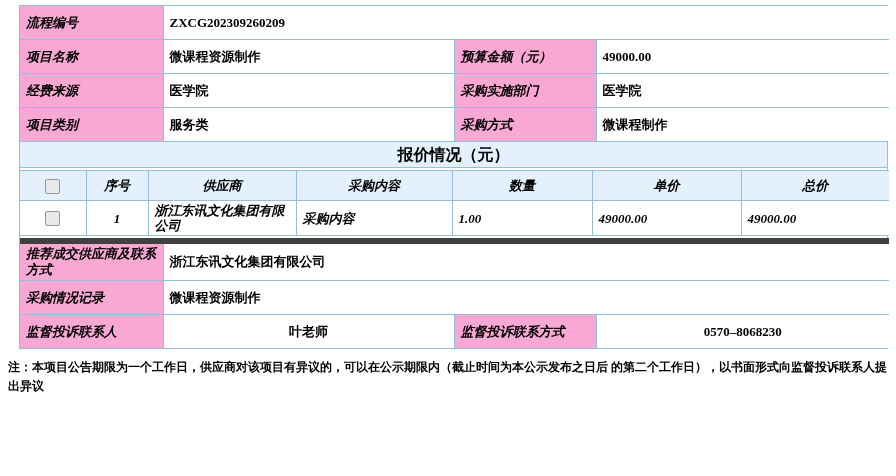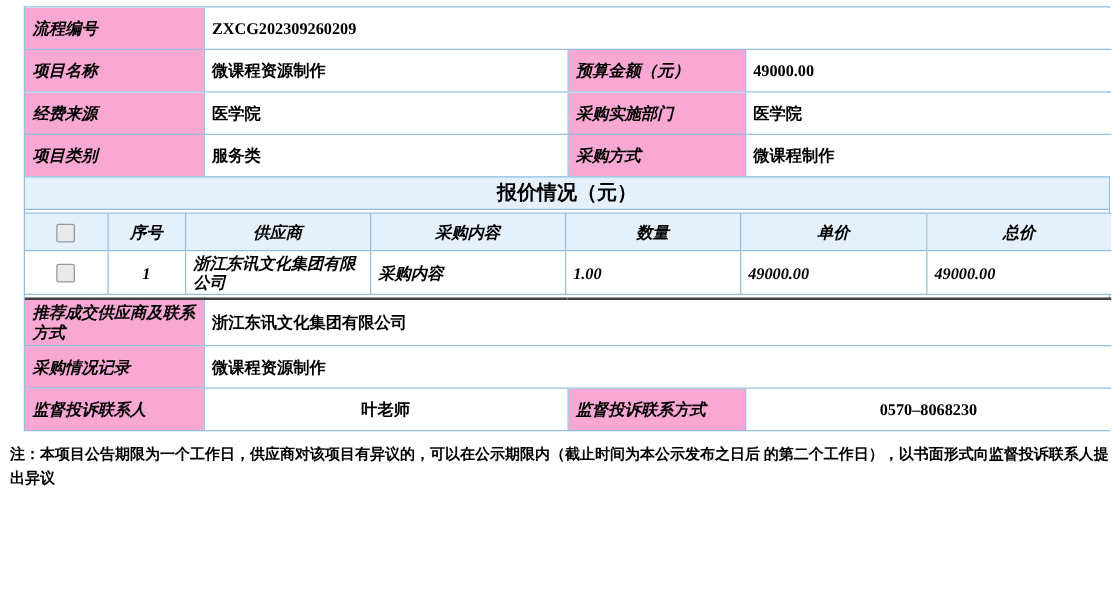--- a/index.html
+++ b/index.html
@@ -53,21 +53,21 @@
     border-top:1px solid #94bdde;
     border-bottom:1px solid #94bdde;
   }
   table.quote td{text-align:center;font-style:italic;}
   table.quote tr.qhead td{background:#e4f0fb;height:25px;}
   table.quote tr.qrow td{height:29px;background:#fff;text-align:left;line-height:15px;}
   table.quote tr.qrow td.ctr{text-align:center;}
   col.q1{width:66px;} col.q2{width:62px;} col.q3{width:148px;} col.q4{width:156px;}
   col.q5{width:140px;} col.q6{width:149px;} col.q7{width:148px;}
   
-  table.bottom{border-top:2px solid #404040;}
+  table.bottom{border-top:6px solid #404040;}
   table.bottom tr:first-child td{border-top:none;}
   td.ctr{text-align:center;}
   
   .cb{
     display:inline-block;
     width:13px;height:13px;
     background:#e9e9e9;
     border:1px solid #979797;
     border-radius:2px;
     vertical-align:middle;

